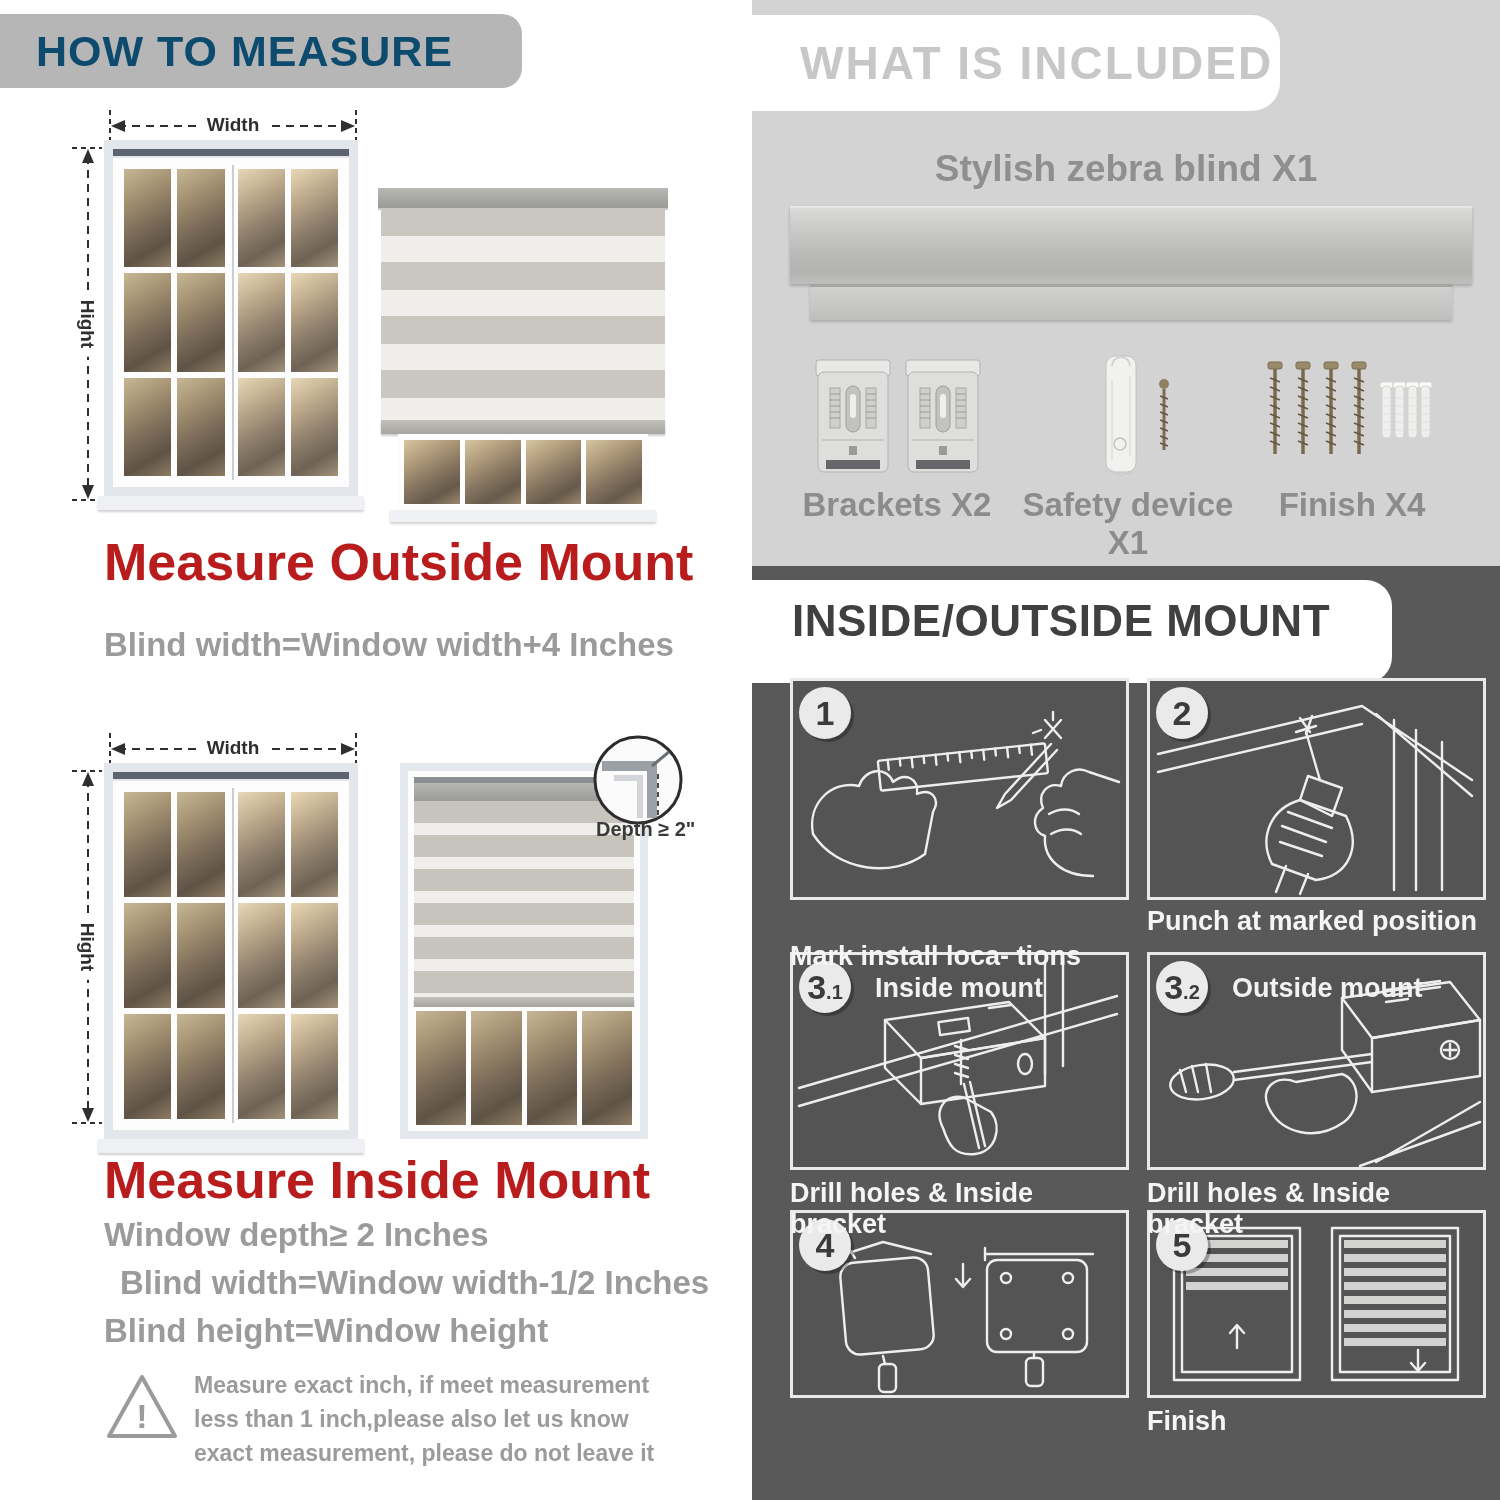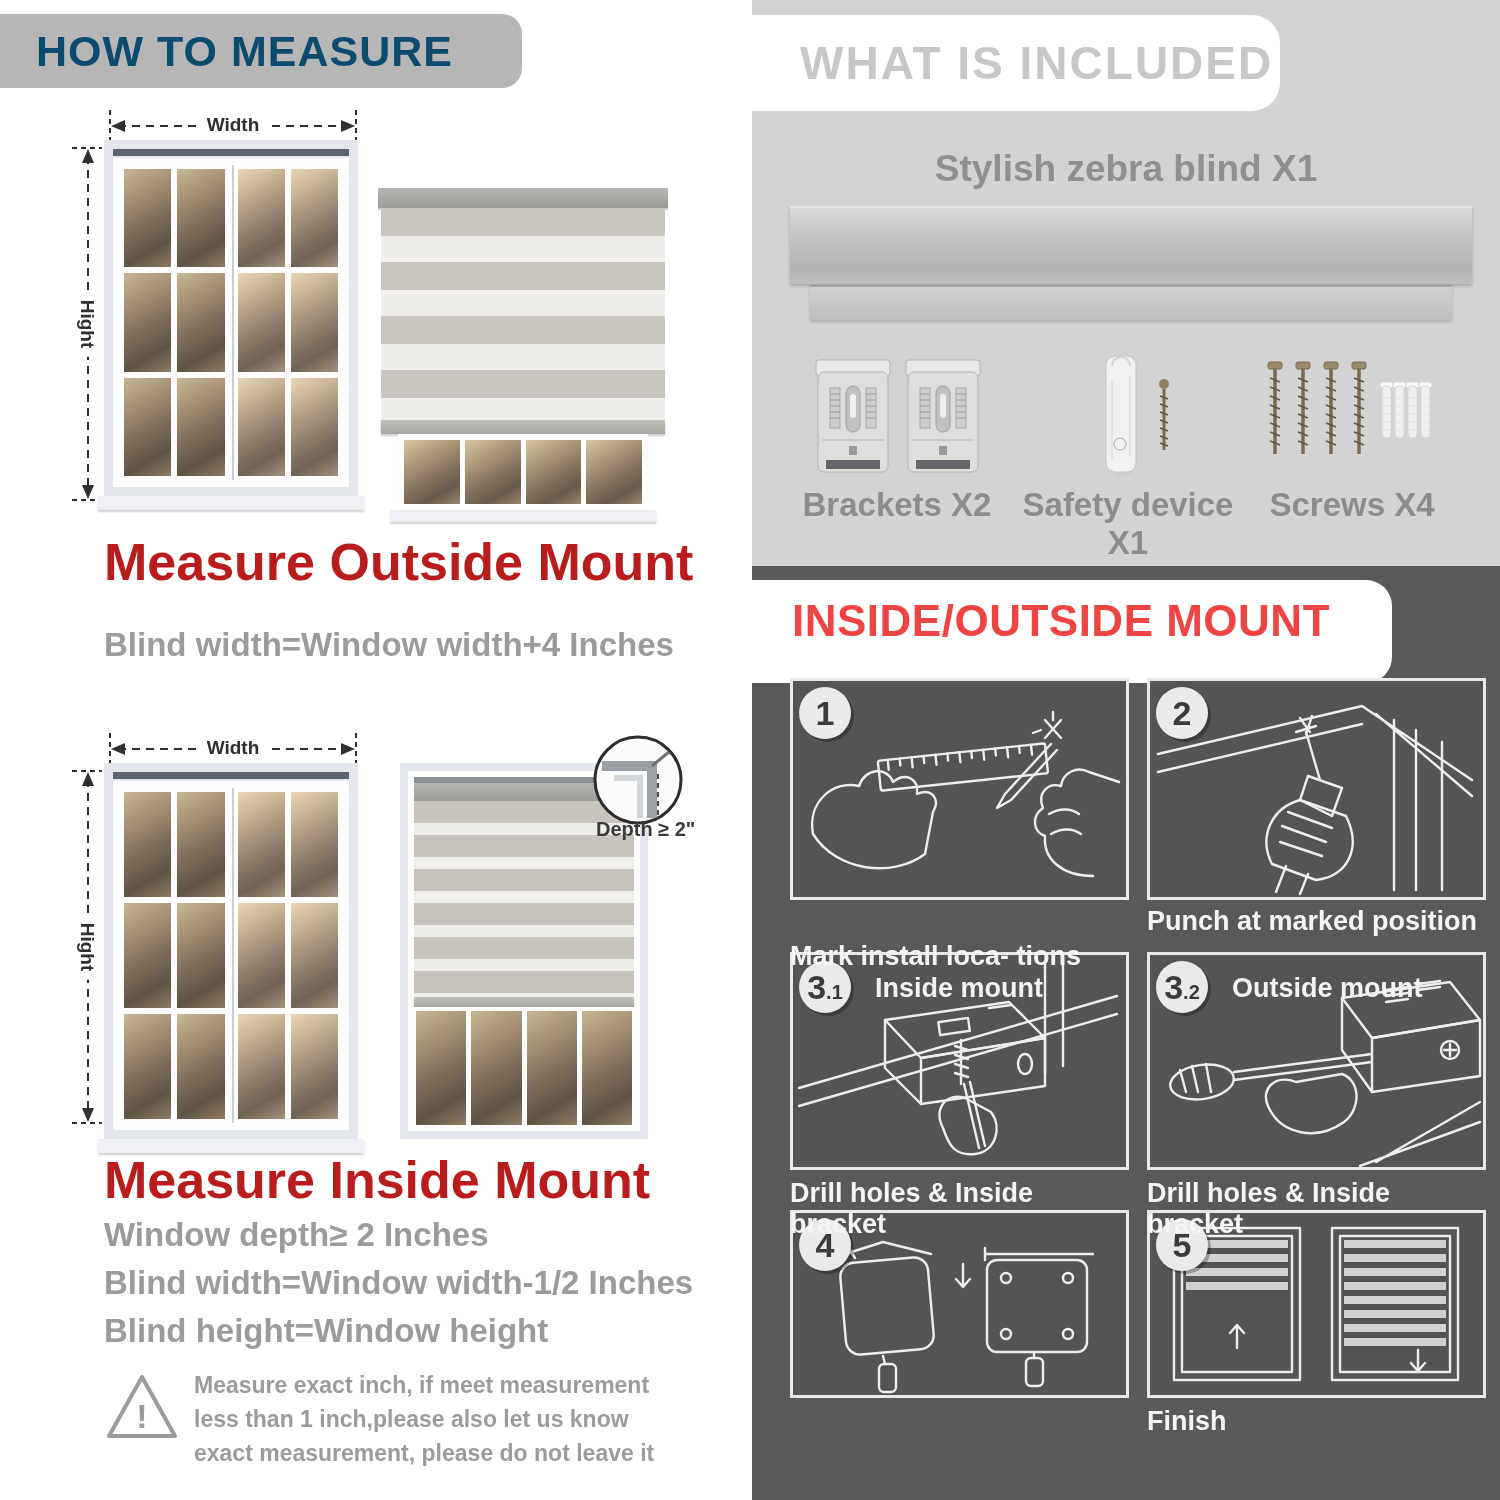--- a/index.html
+++ b/index.html
@@ -57,21 +57,21 @@
     grid-template-columns:1fr 1fr 1fr 1fr;gap:5px;}
 
   
   .h-big{position:absolute;font-size:52px;font-weight:bold;color:#b91c1c;letter-spacing:0;}
   .rule{position:absolute;font-size:33px;font-weight:bold;color:#9b9b9b;}
   #title1{left:104px;top:532px;}
   #rule1a{left:104px;top:626px;text-align:right;}
   #rule1b{left:104px;top:644px;}
   #title2{left:104px;top:1150px;}
   #rule2a{left:104px;top:1216px;}
-  #rule2b{left:104px;top:1264px;}
+  #rule2b{left:120px;top:1264px;}
   #rule2c{left:104px;top:1312px;}
   #depthlbl{left:596px;top:818px;font-size:20px;font-weight:bold;color:#3a3a3a;}
   #warn-text{left:194px;top:1368px;width:480px;font-size:23px;font-weight:600;
     color:#9b9b9b;line-height:34px;}
 
   
   #right-top{left:752px;top:0;width:748px;height:566px;background:#d3d3d3;}
   #rheader1{left:0;top:15px;width:528px;height:96px;background:#fff;
     border-radius:0 28px 28px 0;color:#c7c7c7;font-size:46px;font-weight:bold;
     line-height:96px;padding-left:48px;letter-spacing:2px;box-sizing:border-box;}
@@ -88,21 +88,21 @@
   #comp-safety{left:330px;}
   #comp-screws{left:510px;}
   .comp-label{position:absolute;top:486px;font-size:33px;font-weight:bold;
     color:#8c8c8c;text-align:center;}
   #lbl-brackets{left:20px;width:250px;}
   #lbl-safety{left:256px;width:240px;}
   #lbl-screws{left:500px;width:200px;}
 
   #right-dark{left:752px;top:566px;width:748px;height:934px;background:#595959;}
   #rheader2{left:0;top:14px;width:640px;height:103px;background:#fff;
-    border-radius:0 26px 26px 0;color:#ef4444;font-size:44px;font-weight:bold;
+    border-radius:0 26px 26px 0;color:#404040;font-size:44px;font-weight:bold;
     line-height:82px;padding-left:40px;letter-spacing:.5px;box-sizing:border-box;}
   .step-img{position:absolute;width:333px;border:3px solid #e9e9e9;background:#545454;
     box-sizing:content-box;}
   .step-img svg{display:block;width:100%;height:100%;}
   #p1{left:38px;top:112px;height:216px;} #p2{left:395px;top:112px;height:216px;}
   #p3{left:38px;top:386px;height:212px;} #p4{left:395px;top:386px;height:212px;}
   #p5{left:38px;top:644px;height:182px;} #p6{left:395px;top:644px;height:182px;}
   .badge{position:absolute;top:6px;left:6px;width:52px;height:52px;border-radius:50%;
     background:#eaeaea;color:#3b3b3b;font-weight:bold;font-size:34px;
     display:flex;align-items:center;justify-content:center;
@@ -367,21 +367,21 @@
         <g transform="translate(159,18)">
           <rect x="-2" y="12" width="13" height="6" rx="2" fill="#fafaf8" stroke="#d4d4d2"></rect>
           <rect x="0" y="16" width="9" height="52" rx="4" fill="#f3f3f1" fill-opacity=".85" stroke="#d4d4d2"></rect>
           <path d="M0,28 h9 M0,36 h9 M0,44 h9 M0,52 h9 M0,60 h9" stroke="#e0e0de"></path>
         </g>
       </svg>
     </div>
 
     <div class="comp-label" id="lbl-brackets">Brackets X2</div>
     <div class="comp-label" id="lbl-safety">Safety device X1</div>
-    <div class="comp-label" id="lbl-screws">Screws X4</div>
+    <div class="comp-label" id="lbl-screws">Finish X4</div>
   </div>
 
   <div class="abs" id="right-dark">
     <div class="abs" id="rheader2">INSIDE/OUTSIDE MOUNT</div>
 
     <div class="step-img" id="p1">
       <svg viewBox="0 0 333 210">
         <g class="art">
           <path d="M20,150 C14,118 40,96 66,102 C72,84 94,82 100,98 C112,88 126,94 124,110 C138,104 148,114 140,128 L132,170 C100,194 44,188 20,150 Z"></path>
           <g>

